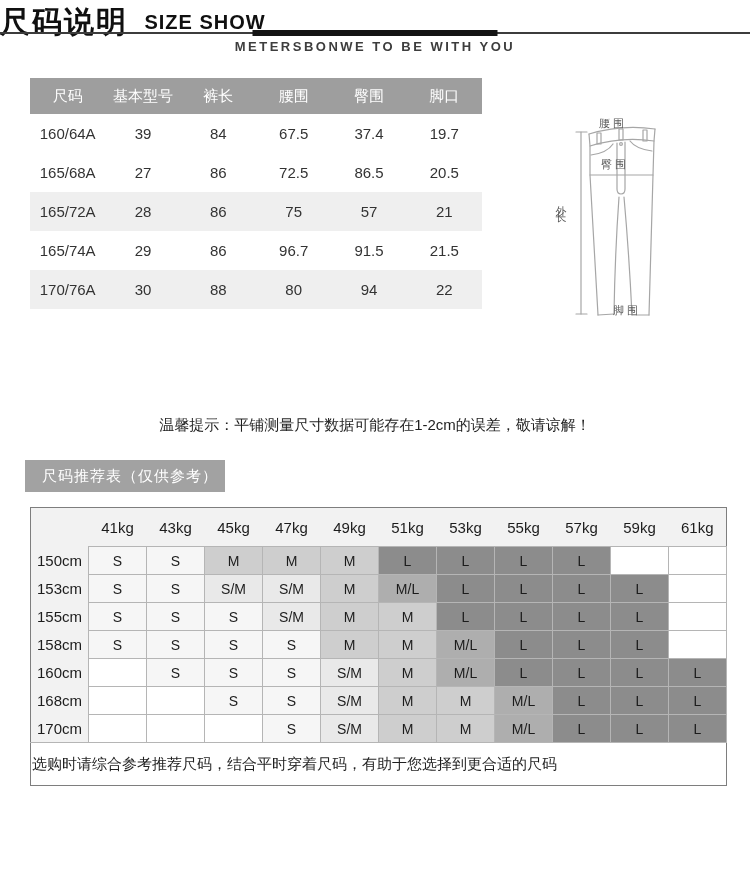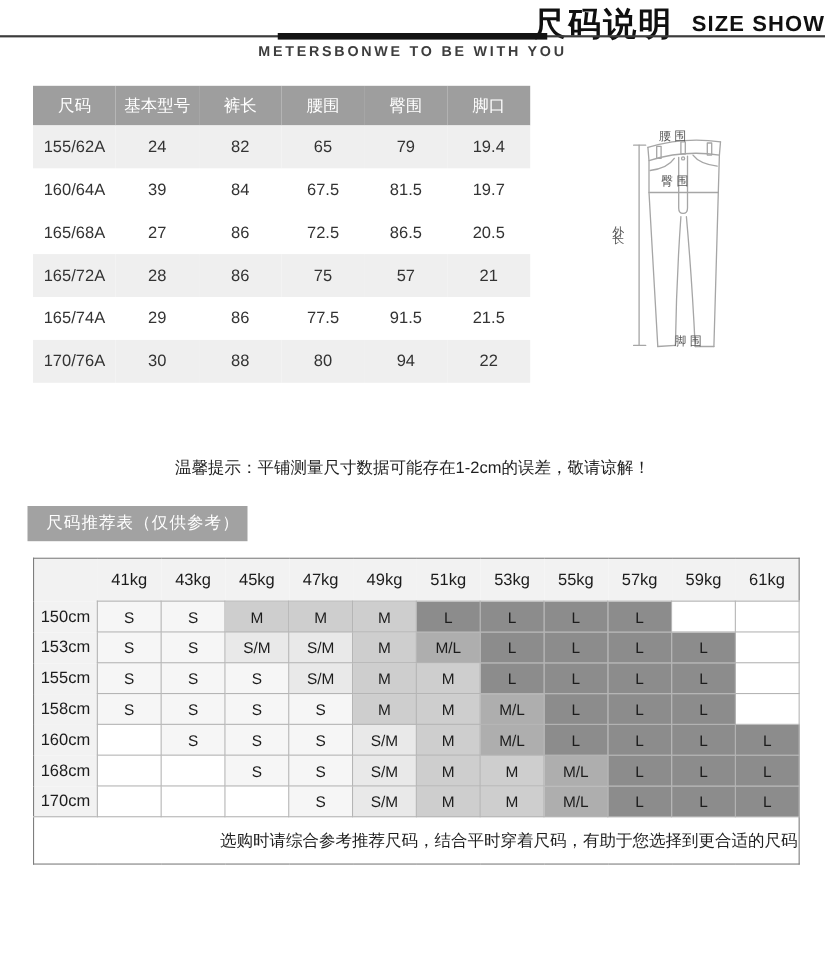--- a/index.html
+++ b/index.html
@@ -1,20 +1,20 @@
 <!DOCTYPE html>
 <html><head>
 <meta charset="utf-8">
 <style>
   html,body { margin:0; padding:0; background:#fff; }
   .page { position:relative; width:750px; height:873px; background:#ffffff; overflow:hidden;
           font-family:"Liberation Sans","DejaVu Sans",sans-serif; color:#333; }
 
   
-  .header-title { position:absolute; top:2px; left:0; width:100%; text-align:right; white-space:nowrap; }
+  .header-title { position:absolute; top:2px; left:0; width:100%; text-align:left; white-space:nowrap; }
   .title-cn { font-size:30px; font-weight:600; letter-spacing:2px; color:#101010; vertical-align:middle; }
   .title-en { font-size:20px; font-weight:600; letter-spacing:1px; color:#101010; margin-left:12px; vertical-align:middle; }
   .divider { position:absolute; top:29px; left:0; width:100%; height:7px; }
   .divider-thin  { position:absolute; top:3px; left:0; width:100%; height:2px; background:#3c3c3c; }
   .divider-thick { position:absolute; top:1px; left:50%; transform:translateX(-50%); width:245px; height:6px; background:#141414; }
   .subtitle { position:absolute; top:39px; left:0; width:100%; text-align:center;
               font-size:13px; font-weight:600; letter-spacing:2.5px; color:#3d3d3d; }
 
   
   .size-table { position:absolute; left:30px; top:78px; width:452px; border-collapse:collapse;
@@ -36,21 +36,21 @@
   .tip { position:absolute; top:401px; left:0; width:100%; text-align:center; font-size:15px; color:#1f1f1f; }
 
   
   .band { position:absolute; left:25px; top:460px; width:183px; height:32px; line-height:32px;
           padding-left:17px; background:var(--band-bg); color:#fff; font-size:15px; letter-spacing:1px; }
   .rec-table { position:absolute; left:30px; top:507px; width:697px; border-collapse:collapse;
                table-layout:fixed; border:1px solid #7e7e7e; color:#1c1c1c;padding-left:40px; }
   .rec-table thead th { height:36px; font-weight:400; font-size:15px; background:var(--rec-head-bg); }
   .rec-table tbody th { font-weight:400; font-size:15px; background:var(--rec-head-bg); }
   .rec-table tbody td { height:25px; text-align:center; font-size:14px; border:1px solid #b5b5b5; }
-  .rec-table tfoot td { height:40px; text-align:right; font-size:15px; color:#1f1f1f;
+  .rec-table tfoot td { height:40px; text-align:left; font-size:15px; color:#1f1f1f;
                         background:#fff; border-top:1px solid #b5b5b5; }
 </style>
 </head>
 <body>
 
 <div class="page" style="--table-header-bg: #9e9e9e; --table-alt-row-bg: #efefef; --band-bg: #a2a2a2; --rec-head-bg: #f2f2f2;">
 
   <div class="header-title">
     <span class="title-cn">尺码说明</span>
     <span class="title-en">SIZE SHOW</span>
@@ -66,34 +66,26 @@
         <tr>
           <th>尺码</th>
           <th>基本型号</th>
           <th>裤长</th>
           <th>腰围</th>
           <th>臀围</th>
           <th>脚口</th>
         </tr>
       </thead>
     <tbody>
-        <tr class="alt">
-          <td>155/62A</td>
-          <td>24</td>
-          <td>82</td>
-          <td>65</td>
-          <td>79</td>
-          <td>19.4</td>
-        </tr>
         <tr>
           <td>160/64A</td>
           <td>39</td>
           <td>84</td>
           <td>67.5</td>
-          <td>81.5</td>
+          <td>37.4</td>
           <td>19.7</td>
         </tr>
         <tr>
           <td>165/68A</td>
           <td>27</td>
           <td>86</td>
           <td>72.5</td>
           <td>86.5</td>
           <td>20.5</td>
         </tr>
@@ -102,21 +94,21 @@
           <td>28</td>
           <td>86</td>
           <td>75</td>
           <td>57</td>
           <td>21</td>
         </tr>
         <tr>
           <td>165/74A</td>
           <td>29</td>
           <td>86</td>
-          <td>77.5</td>
+          <td>96.7</td>
           <td>91.5</td>
           <td>21.5</td>
         </tr>
         <tr class="alt">
           <td>170/76A</td>
           <td>30</td>
           <td>88</td>
           <td>80</td>
           <td>94</td>
           <td>22</td>

